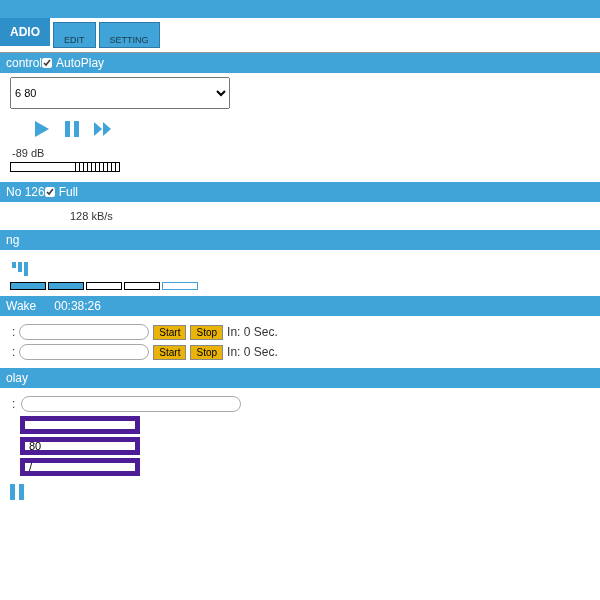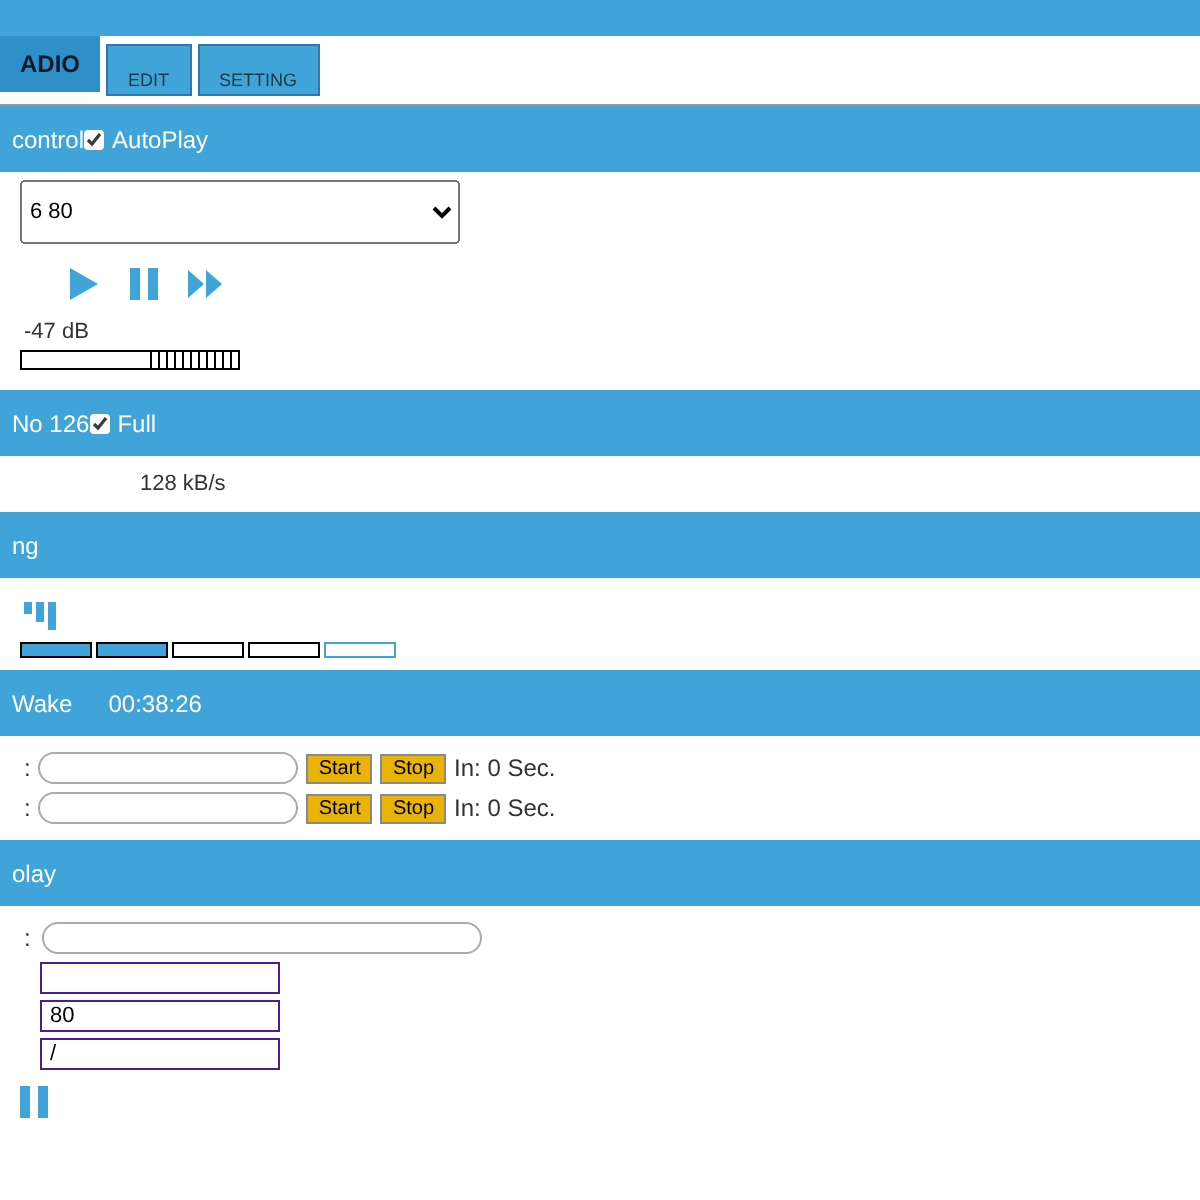--- a/index.html
+++ b/index.html
@@ -1,22 +1,22 @@
 <!DOCTYPE html>
 <html><head>
 <meta charset="utf-8">
 <style>
   * { box-sizing: border-box; margin: 0; padding: 0; font-family: Arial, sans-serif; }
   body { background: #ffffff; width: 600px; height: 600px; overflow: hidden; font-size: 12px; color: #333; }
   .topbar { height: 18px; background: #40a4d8; }
   .tabs { display: flex; height: 28px; align-items: stretch; }
-  .tab-radio { background: #2f8fc9; color: #0f172a; display: flex; align-items: center; padding: 0 10px; font-size: 12px; font-weight: bold; }
+  .tab-radio { background: #2f8fc9; color: #ffffff; display: flex; align-items: center; padding: 0 10px; font-size: 12px; font-weight: bold; }
   .tab-btn { background: #40a4d8; color: #1b3947; border: 1px solid #2d7aa8; font-size: 9px; padding: 12px 10px; cursor: pointer; height: 20px; margin-top: 4px; margin-left: 3px; }
   .divider { height: 1px; background: #999; margin-top: 6px; }
-  .section-header { background: #40a4d8; color: #fff; height: 33px; display: flex; align-items: center; padding-left: 6px; font-size: 12px; }
+  .section-header { background: #40a4d8; color: #fff; height: 20px; display: flex; align-items: center; padding-left: 6px; font-size: 12px; }
   .chk { display: inline-flex; align-items: center; }
   .chk input { width: 10px; height: 10px; margin-right: 4px; accent-color: #fff; }
   .content { padding: 4px 0 4px 10px; }
   select.station { width: 220px; font-size: 11px; height: 32px; }
   .transport { display: flex; gap: 10px; margin: 10px 0 8px 22px; }
   .transport svg { fill: #40a4d8; cursor: pointer; }
   .db { margin-left: 2px; font-size: 11px; }
   .meter { margin: 3px 0 6px 0; width: 110px; height: 10px; border: 1px solid #000; background: linear-gradient(to right, #fff 0%, #fff 60%, transparent 60%); position: relative; }
   .meter::after { content: ''; position: absolute; right: 0; top: 0; bottom: 0; width: 44px; background: repeating-linear-gradient(to right, #000 0, #000 1px, transparent 1px, transparent 4px); }
   .info-line { margin: 4px 0 4px 60px; font-size: 11px; }
@@ -27,21 +27,21 @@
   .tri-meter { margin: 4px 0 2px 0; }
   .tri-meter .row { display: flex; gap: 2px; margin-bottom: 1px; }
   .tri-meter .cell { width: 36px; height: 8px; border: 1px solid #000; }
   .tri-meter .on { background: #40a4d8; }
   .wake-time { margin-left: 18px; }
   .timer-row { display: flex; align-items: center; margin: 4px 0 4px 2px; gap: 4px; }
   .timer-row input[type=text] { width: 130px; height: 16px; border: 1px solid #aaa; border-radius: 8px; font-size: 11px; padding: 0 4px; }
   .timer-row button { font-size: 10px; padding: 1px 5px; border: 1px solid #888; background: #eab308; cursor: pointer; }
   .txt-row { display: flex; align-items: center; margin: 4px 0 4px 2px; }
   .txt-row input { height: 16px; border: 1px solid #aaa; border-radius: 8px; font-size: 11px; padding: 0 4px; }
-  .stack input { display: block; width: 120px; height: 16px; border: 1px solid #4c1d95; font-size: 11px; padding: 4px 4px; margin-left: 10px; margin-top: 3px; }
+  .stack input { display: block; width: 120px; height: 16px; border: 5px solid #4c1d95; font-size: 11px; padding: 4px 4px; margin-left: 10px; margin-top: 3px; }
   .bottom-icons { display: flex; gap: 4px; margin: 8px 0 0 0; }
   .bottom-icons span { width: 5px; height: 16px; background: #40a4d8; }
 </style>
 </head>
 <body>
 
 <div class="topbar"></div>
 
 <div class="tabs">
   <div class="tab-radio">ADIO</div>
@@ -68,21 +68,21 @@
       </svg>
     <svg width="20" height="20" viewBox="0 0 20 20">
         <rect x="3" y="2" width="5" height="16"></rect>
         <rect x="12" y="2" width="5" height="16"></rect>
       </svg>
     <svg width="22" height="20" viewBox="0 0 22 20">
         <polygon points="2,3 10,10 2,17"></polygon>
         <polygon points="11,3 19,10 11,17"></polygon>
       </svg>
   </div>
-  <div class="db">-47 dB</div>
+  <div class="db">-89 dB</div>
   <div class="meter"></div>
 </div>
 
 <div class="section-header">
   <span>No 126</span>
   <label class="chk">
     <input type="checkbox" checked="" style="">
     <span>Full</span>
   </label>
 </div>

